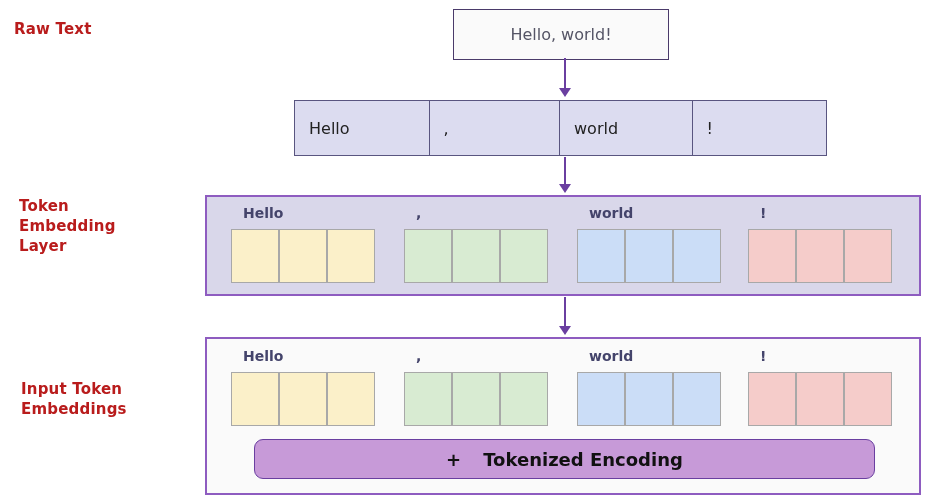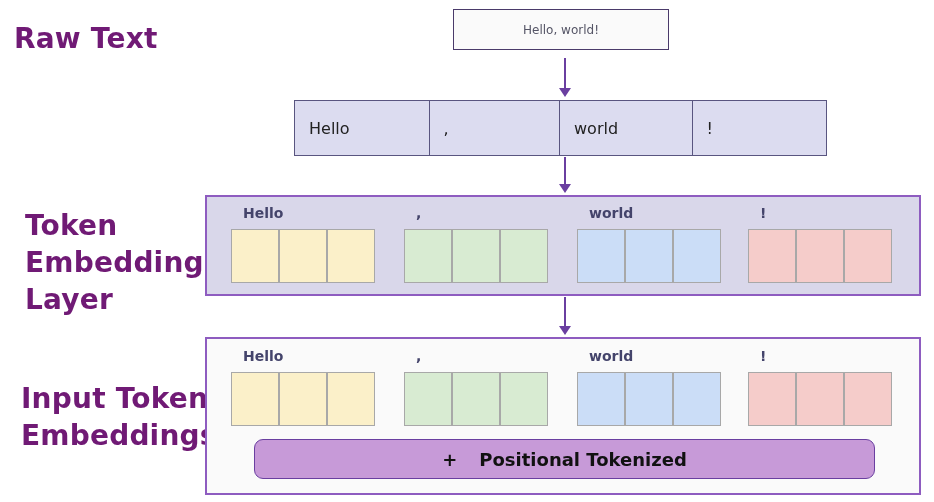--- a/index.html
+++ b/index.html
@@ -12,43 +12,43 @@
     overflow: hidden;
     font-family: "DejaVu Sans", "Liberation Sans", sans-serif;
     -webkit-font-smoothing: antialiased;
   }
 
   .stage { position: absolute; inset: 0; }
 
   
   .row-label {
     position: absolute;
-    color: #701a75;
+    color: #b91c1c;
     font-weight: 700;
-    font-size: 28px;
+    font-size: 15px;
     line-height: 1.33;
     letter-spacing: 0.2px;
     white-space: pre-line;
   }
   #label-raw-text      { left: 14px; top: 20px; }
   #label-tokenized     { left: 14px; top: 113px; }
-  #label-token-embed   { left: 25px; top: 197px; margin-top: 10px; }
+  #label-token-embed   { left: 19px; top: 197px; }
   #label-input-embed   { left: 14px; top: 380px; margin-left: 7px; }
 
   
   #raw-text-box {
     position: absolute;
     left: 453px; top: 9px;
-    width: 216px; height: 41px;
+    width: 216px; height: 51px;
     box-sizing: border-box;
     border: 1.5px solid #4a3a6a;
     background: #fafafa;
     display: flex; align-items: center; justify-content: center;
     color: #555566;
-    font-size: 12px;
+    font-size: 16px;
   }
 
   
   .arrow {
     position: absolute;
     width: 14px;
     left: 558px;
   }
   .arrow .shaft {
     position: absolute;
@@ -287,18 +287,18 @@
       <div class="tok-name">!</div>
       <div class="vec">
         <div class="cell c-red"></div>
         <div class="cell c-red"></div>
         <div class="cell c-red"></div>
       </div>
     </div>
 
     <div id="positional-encoding-bar">
       <span class="plus-sign">+</span>
-      <span>Positional Tokenized</span>
+      <span>Tokenized Encoding</span>
     </div>
 
   </div>
 
 </div>
 
 </body></html>

